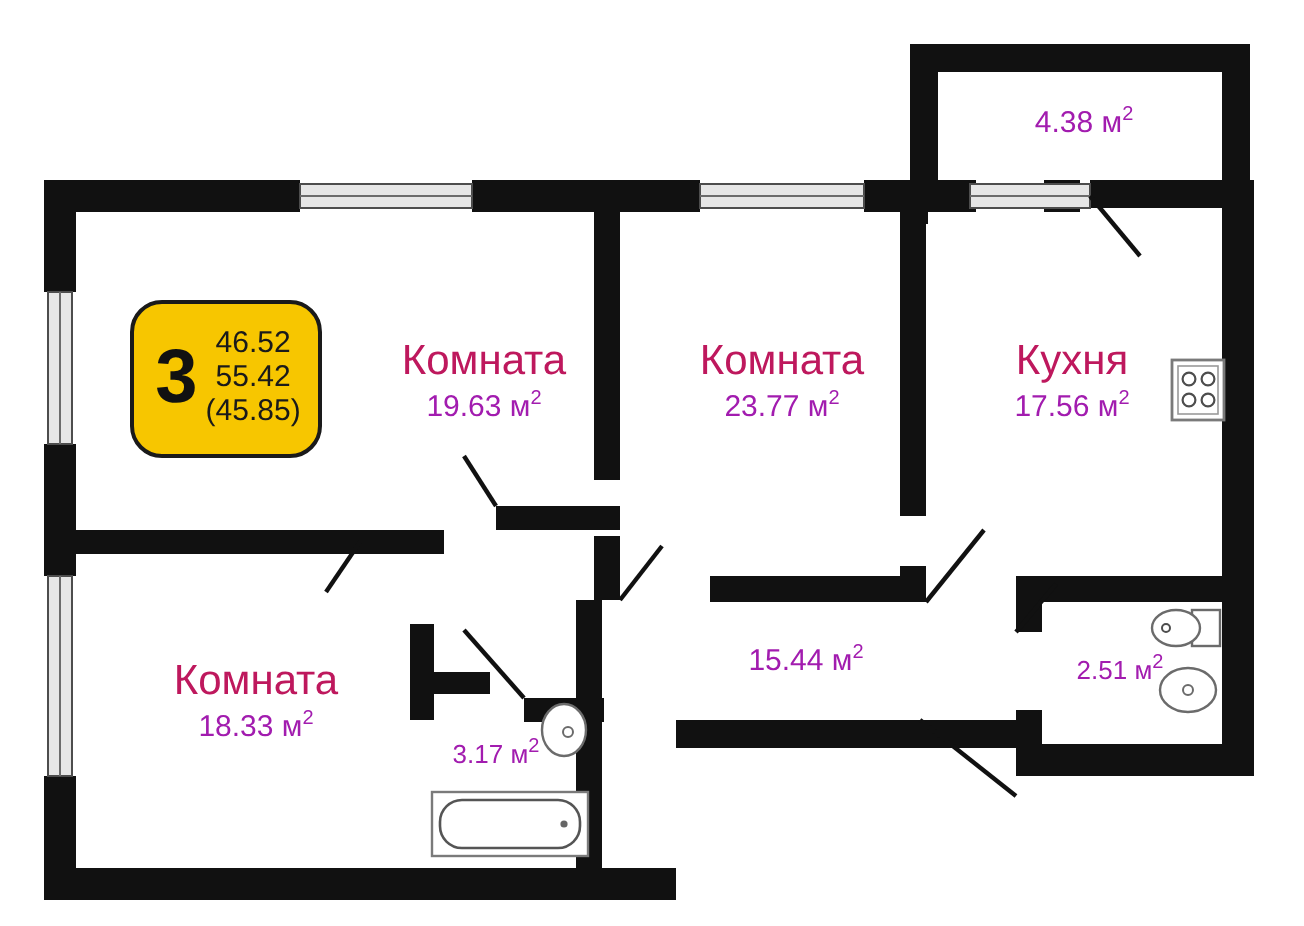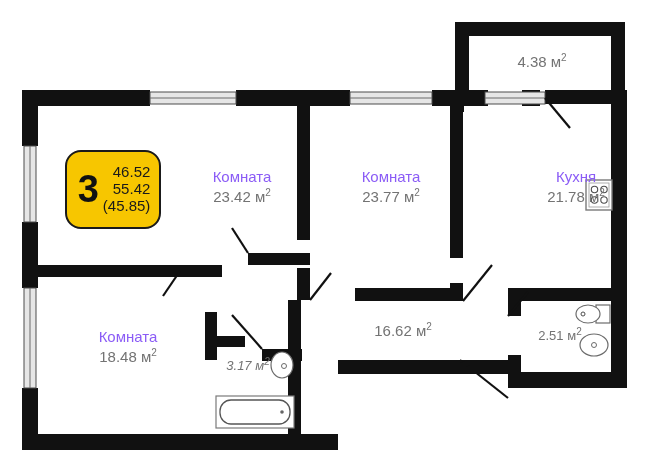--- a/index.html
+++ b/index.html
@@ -28,27 +28,27 @@
     position: absolute;
     text-align: center;
     color: #3b3b3b;
     font-family: "Liberation Sans", sans-serif;
     line-height: 1.25;
     white-space: nowrap;
     pointer-events: none;
   }
   .room-label .rl-name {
     display: block;
-    font-size: 15px;
-    color: #8b5cf6;
+    font-size: 21px;
+    color: #be185d;
   }
   .room-label .rl-area {
     display: block;
     font-size: 15px;
-    color: #737373;
+    color: #a21caf;
   }
   .room-label .sup {
     font-size: 10px;
     vertical-align: super;
   }
   
   #apt-badge {
     position: absolute;
     left: 65px;
     top: 150px;
@@ -75,21 +75,21 @@
     line-height: 1;
     font-family: "Liberation Sans", sans-serif;
   }
   #apt-badge .areas {
     display: flex;
     flex-direction: column;
     line-height: 1.12;
     font-size: 15px;
     color: #1a1a1a;
     font-family: "Liberation Sans", sans-serif;
-    text-align: right;
+    text-align: center;
   }
 </style>
 </head>
 <body>
 
 <div id="plan-root">
 
   <svg id="plan-svg" width="652" height="463" viewBox="0 0 652 463" xmlns="http://www.w3.org/2000/svg">
 
     <g fill="#111111">
@@ -247,47 +247,47 @@
       <span class="areas">
         <span>46.52</span>
         <span>55.42</span>
         <span>(45.85)</span>
       </span>
     </div>
   </div>
 
   <div class="room-label" style="left:242px; top:168px; transform:translateX(-50%);">
     <span class="rl-name">Комната</span>
-    <span class="rl-area"><span>23.42</span> <span>м</span><span class="sup">2</span></span>
+    <span class="rl-area"><span>19.63</span> <span>м</span><span class="sup">2</span></span>
   </div>
 
   <div class="room-label" style="left:391px; top:168px; transform:translateX(-50%);">
     <span class="rl-name">Комната</span>
     <span class="rl-area"><span>23.77</span> <span>м</span><span class="sup">2</span></span>
   </div>
 
-  <div class="room-label" style="left:536px; top:168px; transform:translateX(-50%);margin-left:40px;">
+  <div class="room-label" style="left:536px; top:168px; transform:translateX(-50%);">
     <span class="rl-name">Кухня</span>
-    <span class="rl-area"><span>21.78</span> <span>м</span><span class="sup">2</span></span>
+    <span class="rl-area"><span>17.56</span> <span>м</span><span class="sup">2</span></span>
   </div>
 
   <div class="room-label" style="left:128px; top:328px; transform:translateX(-50%);">
     <span class="rl-name">Комната</span>
-    <span class="rl-area"><span>18.48</span> <span>м</span><span class="sup">2</span></span>
+    <span class="rl-area"><span>18.33</span> <span>м</span><span class="sup">2</span></span>
   </div>
 
   <div class="room-label" style="left:542px; top:52px; transform:translateX(-50%);">
     <span class="rl-area"><span>4.38</span> <span>м</span><span class="sup">2</span></span>
   </div>
 
   <div class="room-label" style="left:403px; top:321px; transform:translateX(-50%);">
-    <span class="rl-area"><span>16.62</span> <span>м</span><span class="sup">2</span></span>
-  </div>
-
-  <div class="room-label" style="left:248px; top:356px; transform:translateX(-50%); font-size:13px;font-style:italic;">
+    <span class="rl-area"><span>15.44</span> <span>м</span><span class="sup">2</span></span>
+  </div>
+
+  <div class="room-label" style="left:248px; top:368px; transform:translateX(-50%); font-size:13px;">
     <span class="rl-area" style="font-size:13px;"><span>3.17</span> <span>м</span><span class="sup">2</span></span>
   </div>
 
   <div class="room-label" style="left:560px; top:326px; transform:translateX(-50%); font-size:13px;">
     <span class="rl-area" style="font-size:13px;"><span>2.51</span> <span>м</span><span class="sup">2</span></span>
   </div>
 
 </div>
 
 </body></html>

